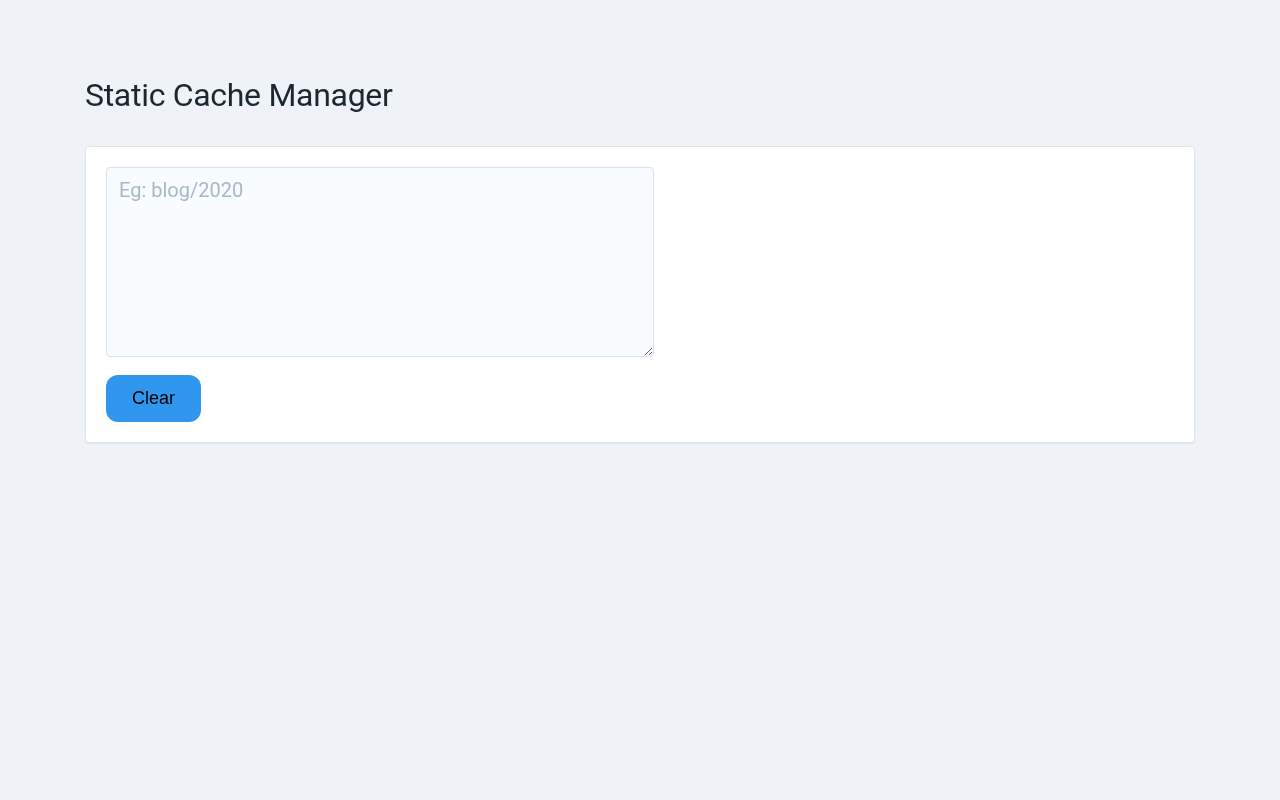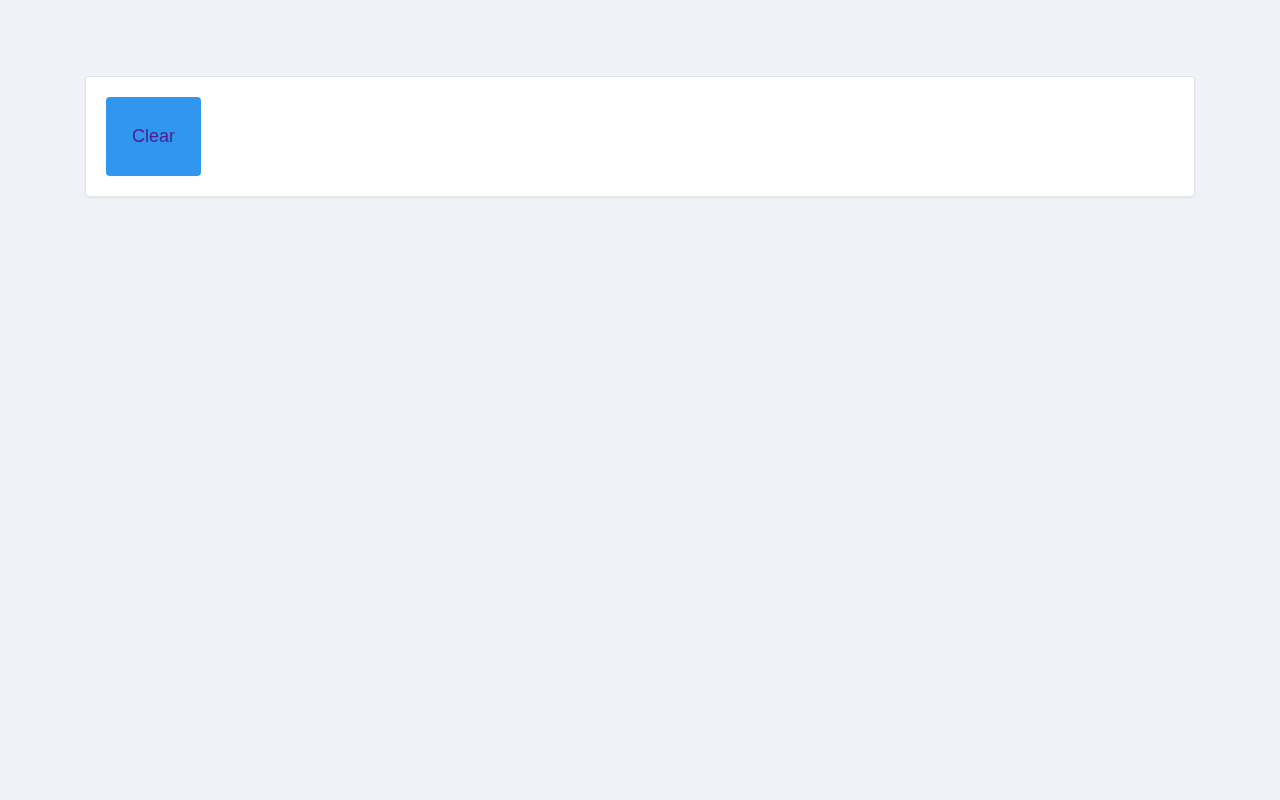--- a/index.html
+++ b/index.html
@@ -60,32 +60,34 @@
       display: block;
       margin-bottom: 18px;
     }
 
     .paths-textarea::placeholder {
       color: #a8b8c9;
     }
 
     .clear-button {
       display: inline-block;
-      padding: 28px 26px;
+      padding: 12px 26px;
       font-size: 18px;
       font-weight: 400;
-      color: #4c1d95;
+      color: #000000;
       background-color: #3096ee;
       border: none;
-      border-radius: 4px;
+      border-radius: 12px;
       cursor: pointer;
       line-height: 1.3;
     }
   </style>
 </head>
 <body>
 
 <div class="container">
+  <h1 class="page-title">Static Cache Manager</h1>
 
   <div class="card">
+    <textarea class="paths-textarea" placeholder="Eg: blog/2020" style=""></textarea>
     <button class="clear-button">Clear</button>
   </div>
 </div>
 
 </body></html>

